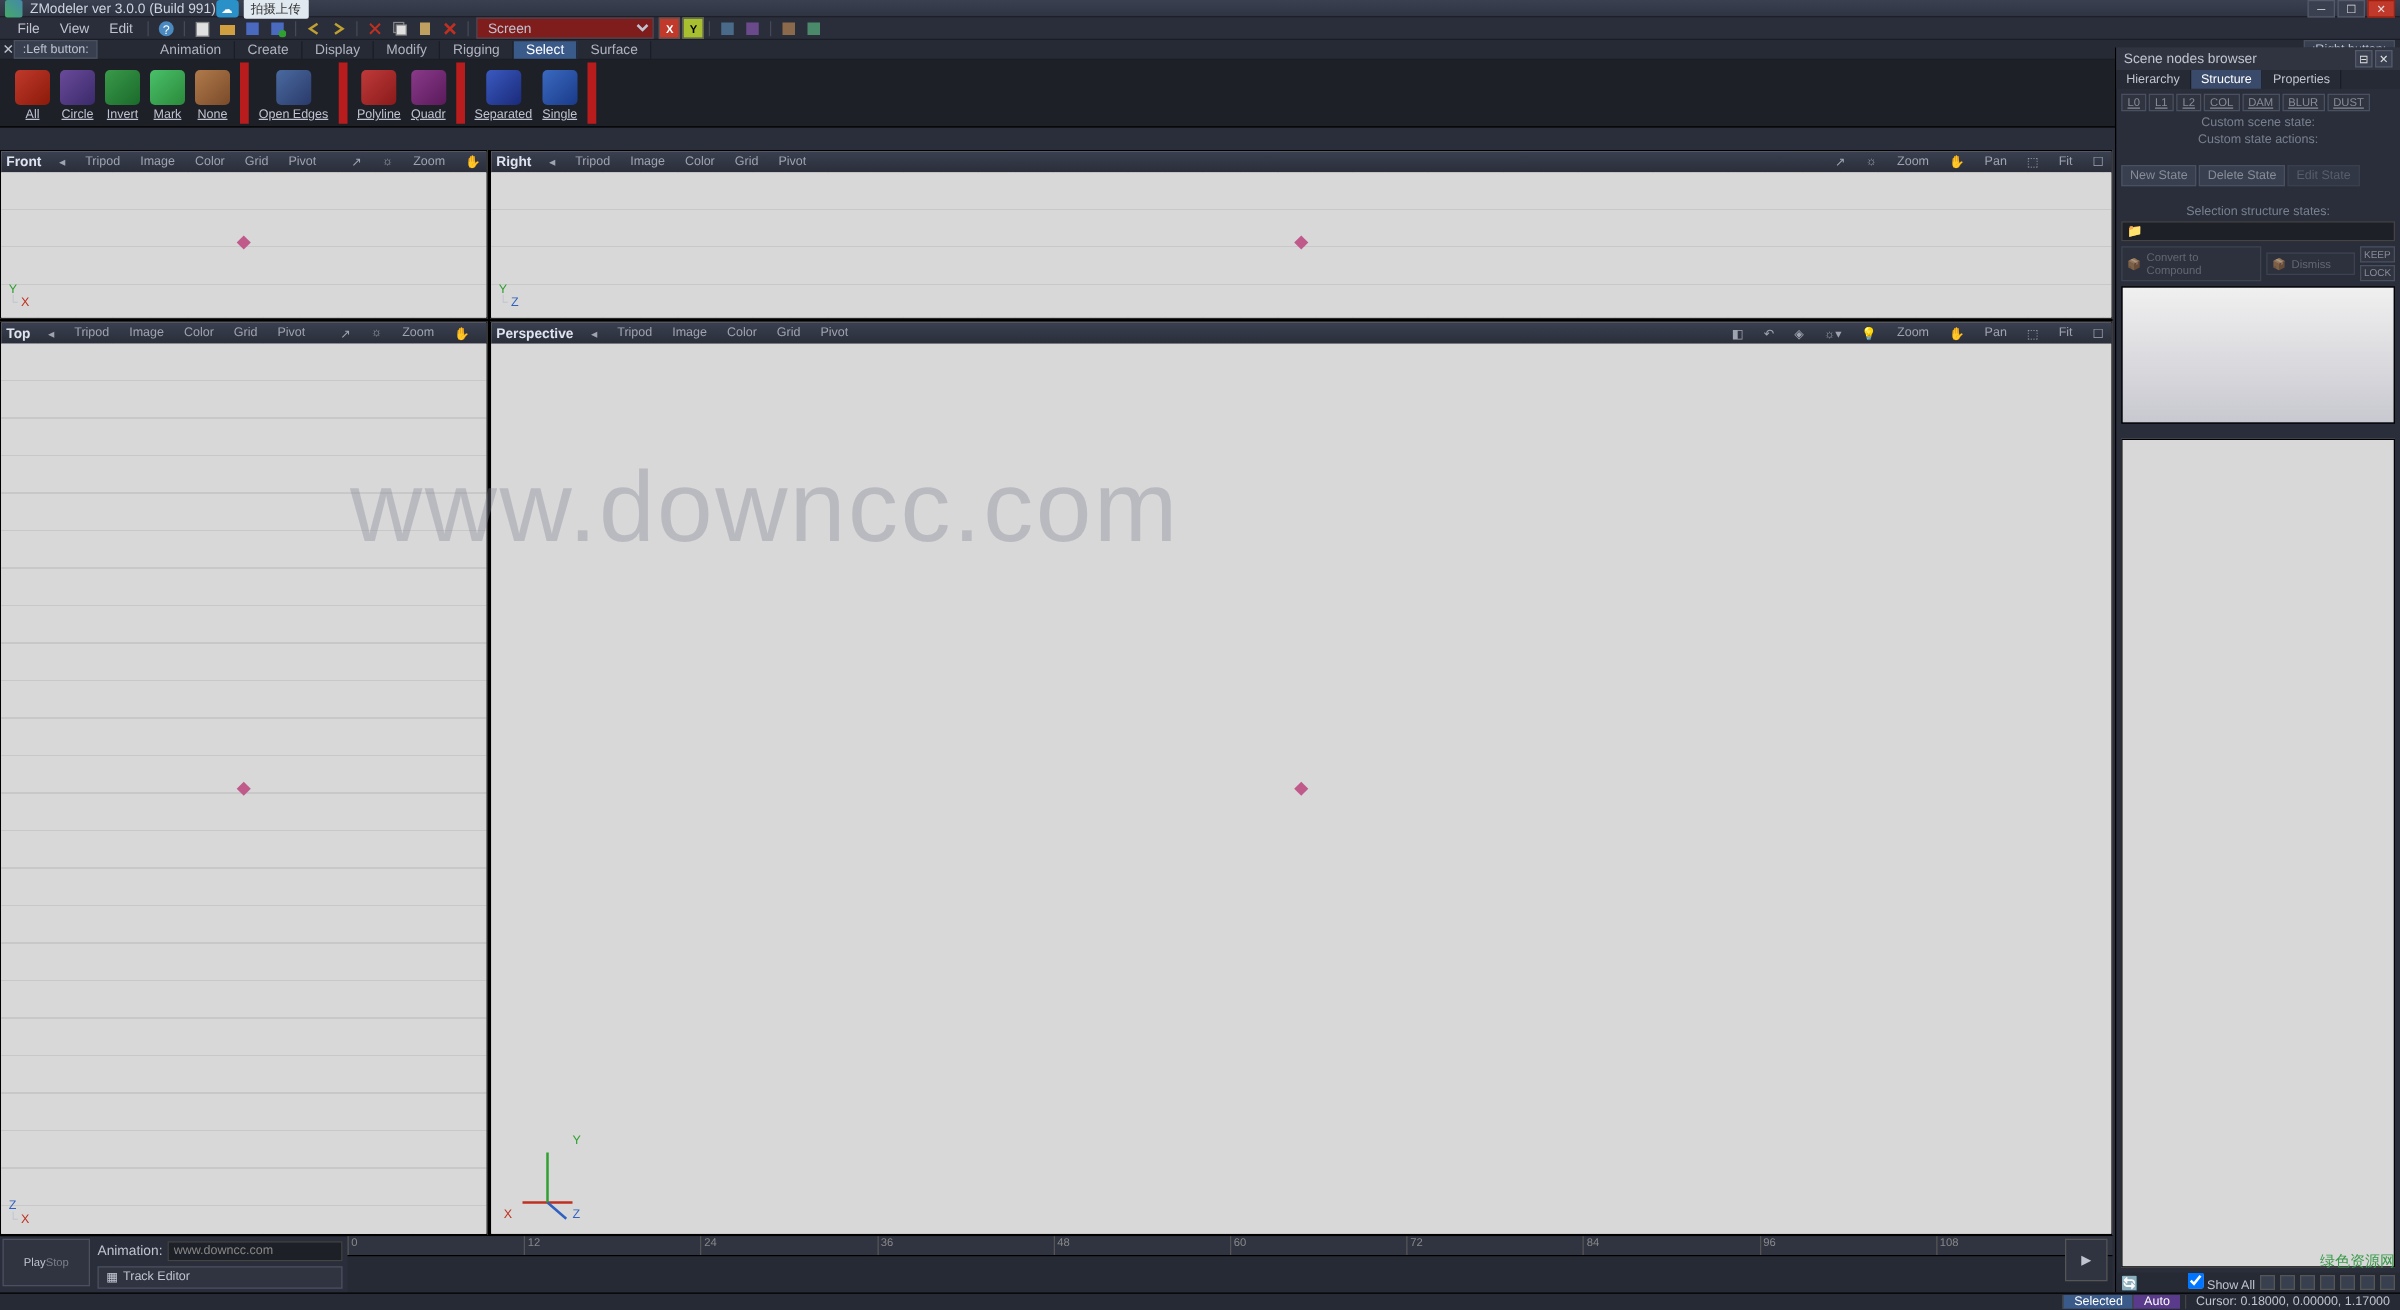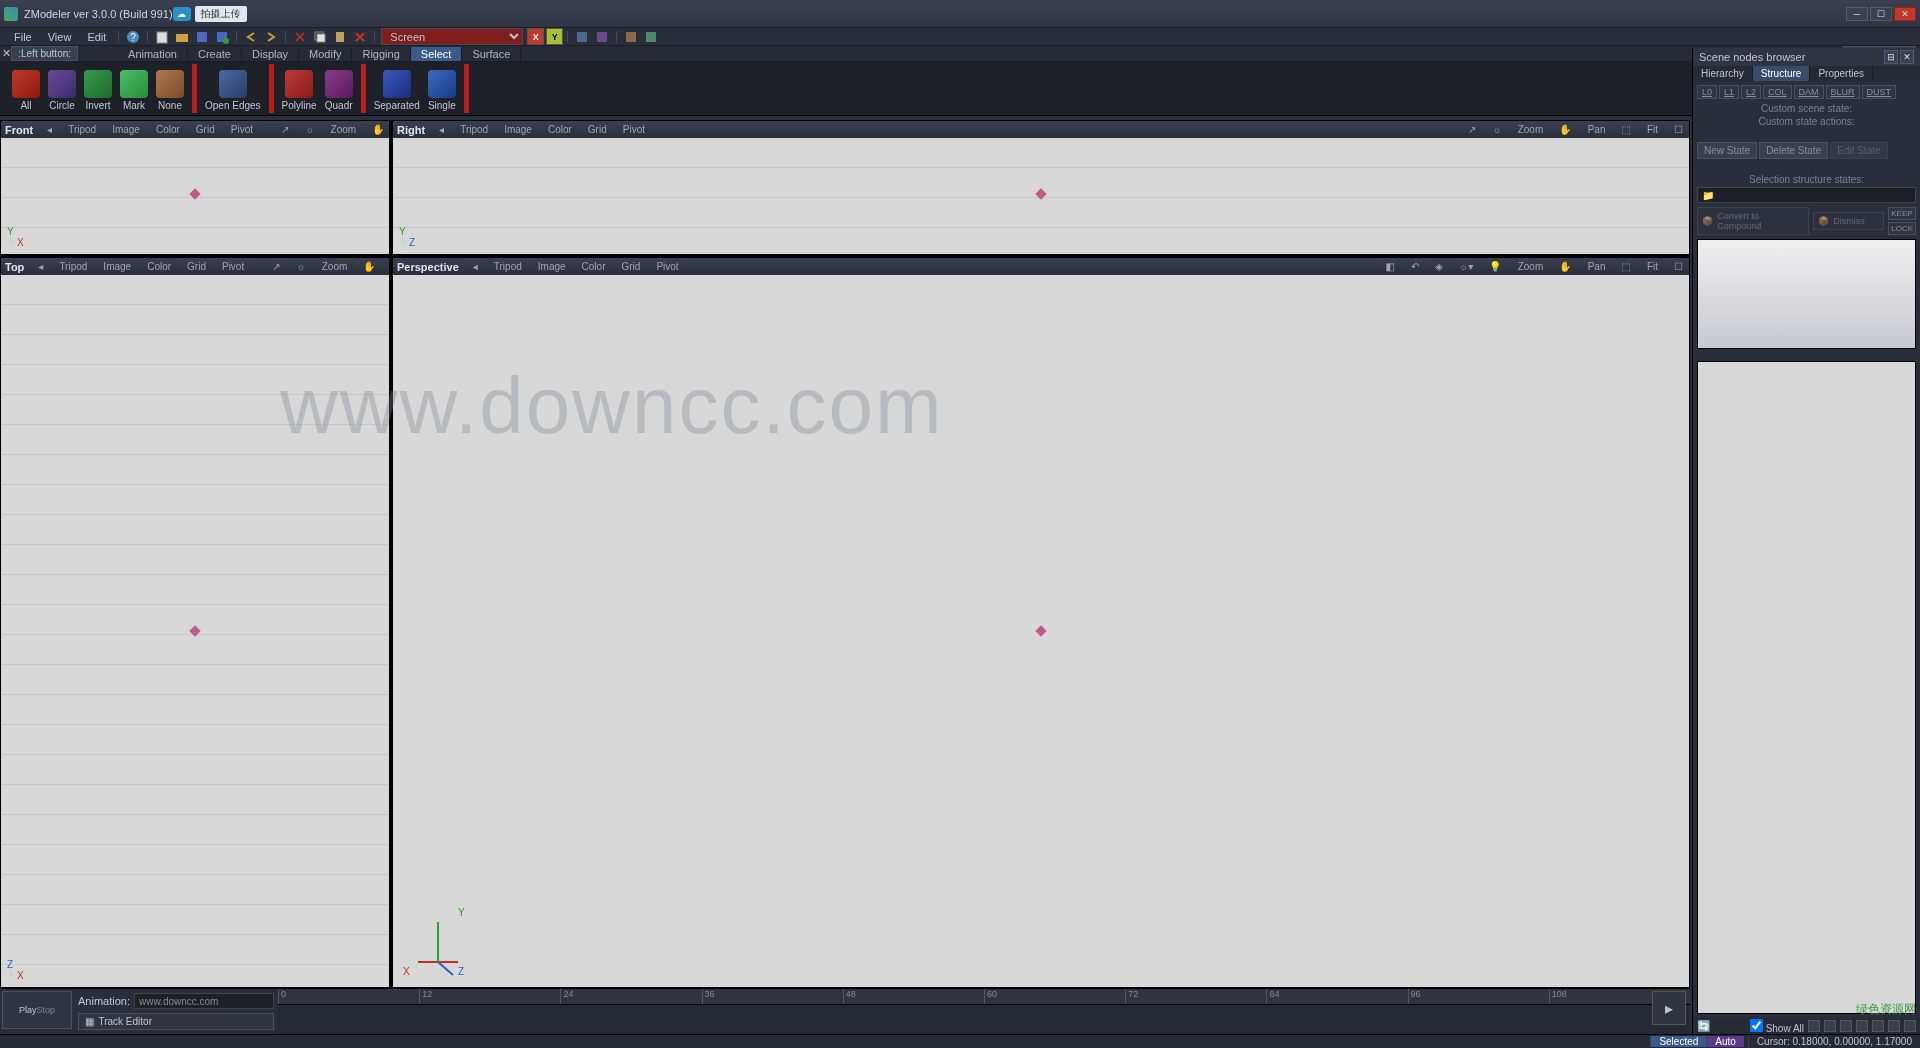--- a/index.html
+++ b/index.html
@@ -1,19 +1,19 @@
 <!DOCTYPE html>
 <html><head>
 <meta charset="utf-8">
 <style>
 * { margin: 0; padding: 0; box-sizing: border-box; font-family: "Segoe UI", Tahoma, sans-serif; }
 body { background: #2a2e3a; color: #c0c4d0; font-size: 11px; overflow: hidden; width: 1920px; height: 1048px; user-select: none; }
 
 
-.titlebar { height: 28px; background: linear-gradient(#3a4050,#2e3442); display: flex; align-items: center; padding: 0 4px; border-bottom: 1px solid #1a1d24; }
+.titlebar { height: 14px; background: linear-gradient(#3a4050,#2e3442); display: flex; align-items: center; padding: 0 4px; border-bottom: 1px solid #1a1d24; }
 .titlebar .app-icon { width: 14px; height: 14px; background: linear-gradient(45deg,#4a6,#48a); margin-right: 6px; border-radius: 2px; }
 .titlebar .title { color: #d0d4e0; font-size: 11px; }
 .titlebar .wincontrols { margin-left: auto; display: flex; gap: 2px; }
 .winbtn { width: 22px; height: 14px; background: #3a4050; border: 1px solid #555a6a; display: flex; align-items: center; justify-content: center; font-size: 9px; color: #ddd; cursor: pointer; }
 .winbtn.close { background: #c0392b; border-color: #a02010; }
 .cloud-widget { display: flex; align-items: center; gap: 4px; margin-right: 8px; }
 .cloud-icon { width: 18px; height: 14px; background: #2a90c8; border-radius: 3px; display:flex;align-items:center;justify-content:center;color:#fff;font-size:9px; }
 .cloud-label { background: #e0e8f0; color: #333; padding: 1px 6px; font-size: 10px; border-radius: 2px; }
 
 
@@ -29,21 +29,21 @@
 
 .labelrow { height: 16px; background: #262a34; display:flex; align-items:center; border-bottom:1px solid #1a1d24; }
 .labelrow .lbtn { background:#384050;padding:1px 6px;font-size:10px;color:#c0c4d0;border:1px solid #4a5060;margin-left:0; }
 .labelrow .rbtn { background:#384050;padding:1px 6px;font-size:10px;color:#c0c4d0;border:1px solid #4a5060;margin-left:auto;margin-right:4px; }
 .tabs { display:flex; margin-left: 40px; }
 .tabs .tab { padding: 1px 10px; font-size: 11px; color:#b0b4c0; cursor:pointer; border-right:1px solid #1a1d24; }
 .tabs .tab.active { background:#3a5a8a; color:#fff; }
 
 
 .ribbon { height: 54px; background: #1e2028; display:flex; align-items:stretch; padding: 2px 4px; border-bottom: 1px solid #000; position:relative; }
-.ribgroup { display:flex; border-right:5px solid #b91c1c; padding: 0 4px; }
+.ribgroup { display:flex; border-right:7px solid #b91c1c; padding: 0 4px; text-decoration: underline; }
 .ribbtn { display:flex; flex-direction:column; align-items:center; justify-content:flex-end; padding: 2px 4px; cursor:pointer; min-width:30px; }
 .ribbtn .icn { width: 28px; height: 28px; border-radius: 4px; margin-bottom: 2px; display:flex;align-items:center;justify-content:center;font-size:14px;font-weight:bold;color:#fff; }
 .ribbtn .lbl { font-size: 10px; color:#c0c4d0; white-space:nowrap; }
 .ic-all{background:linear-gradient(135deg,#c0392b,#8b1a0a);} 
 .ic-circle{background:linear-gradient(135deg,#6a4a9a,#3a2a6a);}
 .ic-invert{background:linear-gradient(135deg,#3a9a4a,#1a6a2a);}
 .ic-mark{background:linear-gradient(135deg,#4ac06a,#2a8a3a);}
 .ic-none{background:linear-gradient(135deg,#b07a4a,#7a4a2a);}
 .ic-open{background:linear-gradient(135deg,#4a6aa0,#2a3a6a);}
 .ic-poly{background:linear-gradient(135deg,#c03a3a,#8a1a1a);}
@@ -68,21 +68,21 @@
 .vp-canvas { flex:1; background: repeating-linear-gradient(#d8d8d8 0, #d8d8d8 29px, #c8c8c8 29px, #c8c8c8 30px), repeating-linear-gradient(90deg,#d8d8d8 0, #d8d8d8 29px, #c8c8c8 29px, #c8c8c8 30px); position:relative; }
 .vp-canvas.persp { background:#d8d8d8; }
 .marker { position:absolute; width:8px;height:8px; transform:translate(-50%,-50%) rotate(45deg); background:#c05a8a; }
 .axis { position:absolute; bottom: 6px; left: 6px; font-size:10px; }
 .axis .x { color:#c03020; } .axis .y { color:#30a030; } .axis .z { color:#3060c0; }
 
 .watermark { position:absolute; top: 360px; left: 280px; font-size: 80px; color: rgba(130,130,150,0.35); font-weight: normal; letter-spacing: 2px; pointer-events:none; z-index:5; }
 .corner-wm { position:absolute; bottom: 30px; right: 4px; font-size:12px; color:#3a9a4a; z-index:50; }
 
 
-.rightpanel { position:absolute; top: 48px; right:0; width: 228px; bottom: 14px; background:#2a2e3a; border-left:1px solid #000; display:flex; flex-direction:column; }
+.rightpanel { position:absolute; top: 38px; right:0; width: 228px; bottom: 14px; background:#2a2e3a; border-left:1px solid #000; display:flex; flex-direction:column; }
 .rp-title { height: 18px; background:#303440; padding: 2px 6px; font-size:11px; display:flex; align-items:center; }
 .rp-title .tbtns { margin-left:auto; display:flex; gap:2px; }
 .rp-tabs { display:flex; background:#262a34; }
 .rp-tabs .t { padding: 2px 8px; font-size:10px; cursor:pointer; border-right:1px solid #1a1d24; }
 .rp-tabs .t.active { background:#3a4a6a; color:#fff; }
 .rp-body { padding: 4px; font-size:10px; color:#888c98; }
 .lod-row { display:flex; gap:2px; margin-bottom:4px;text-decoration:underline; }
 .lod-btn { border:1px solid #4a5060; padding: 1px 4px; font-size:9px; background:#303440; cursor:pointer; }
 .state-label { text-align:center; color:#788090; font-size:10px; margin: 2px 0; }
 .state-btns { display:flex; gap:2px; margin: 15px 0; }

